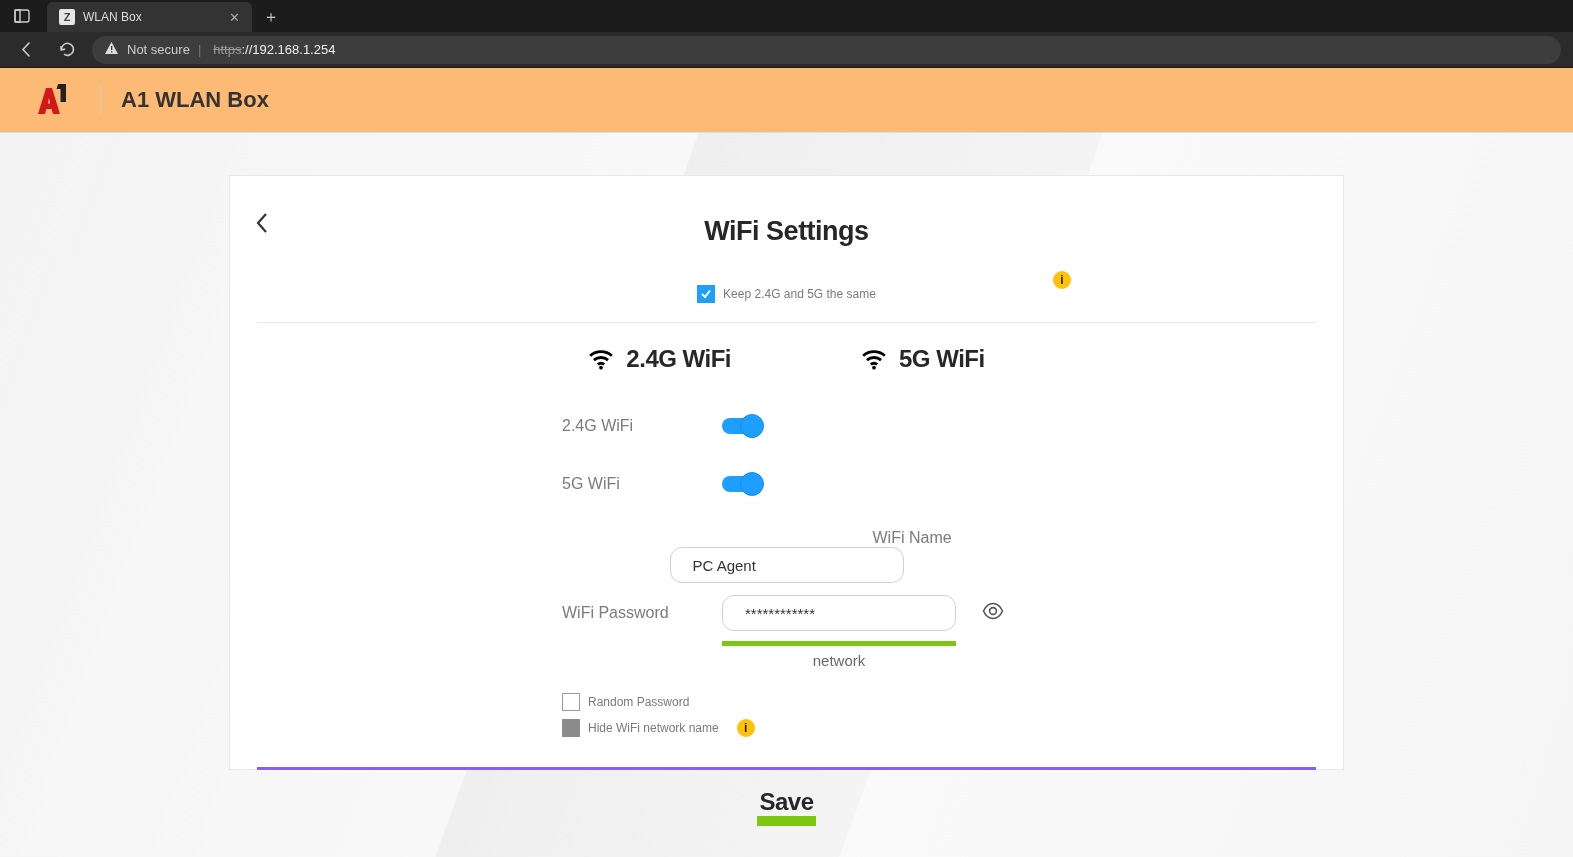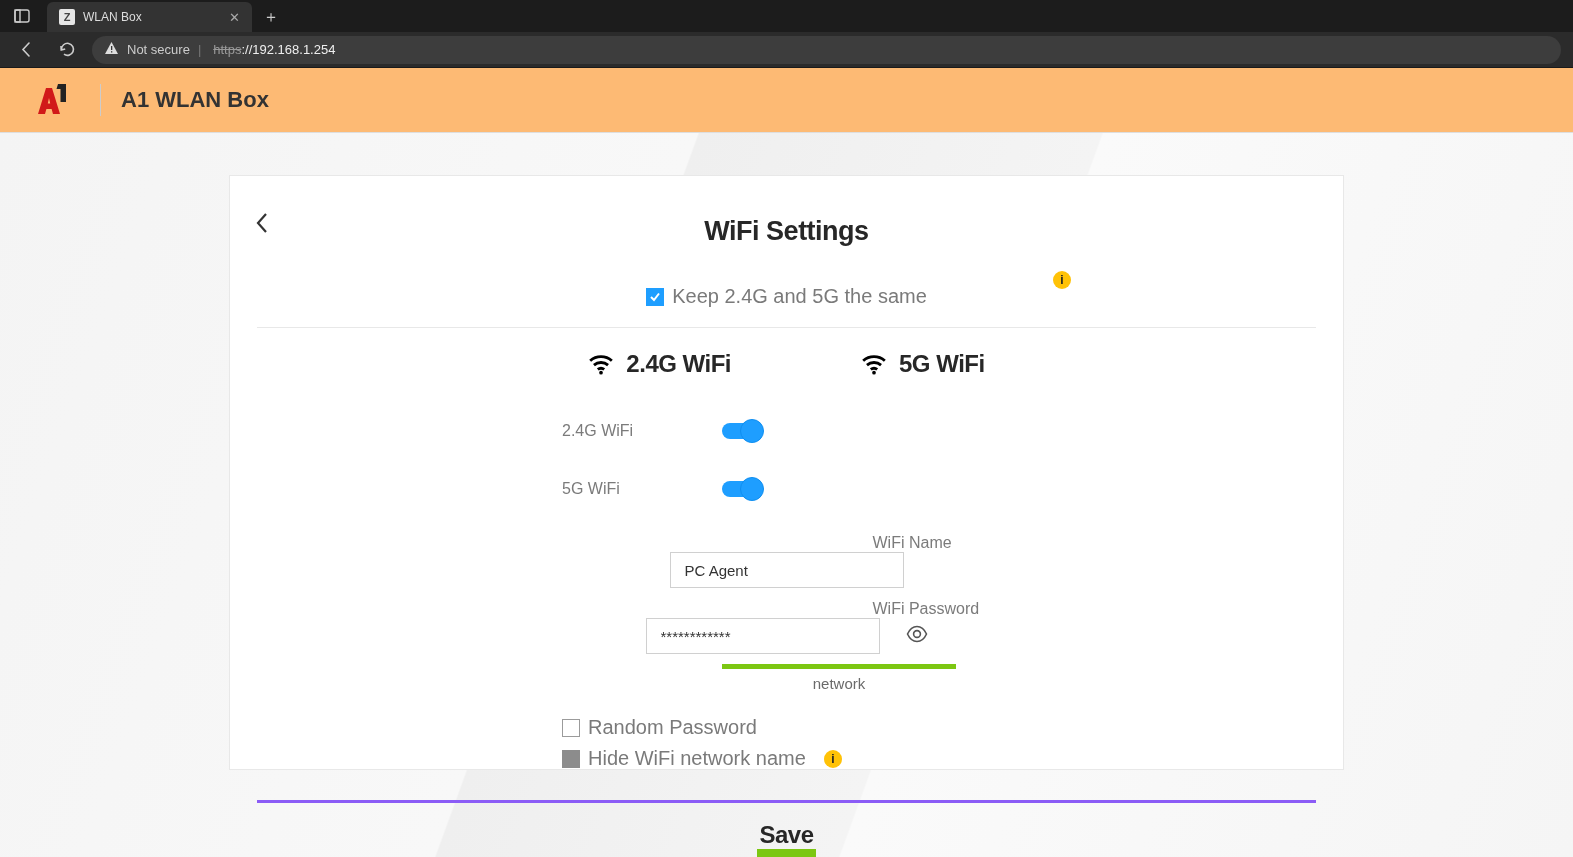--- a/index.html
+++ b/index.html
@@ -31,35 +31,35 @@
   .back-btn { position:absolute; top:30px; left:0; width:64px; height:34px; display:flex; align-items:center; justify-content:center; background:#fff; border:none; }
   .page-title { text-align:center; font-size:27px; font-weight:700; color:#272727; margin-top:40px; letter-spacing:-0.5px;}
 
   .keep-row { display:flex; justify-content:center; align-items:center; gap:8px; margin-top:38px; position:relative; padding:0 30px 19px; border-bottom:1px solid #e8e8e8; margin-left:27px; margin-right:27px;}
   .chk { width:18px; height:18px; border:1px solid #1e9eff; display:inline-flex; align-items:center; justify-content:center; flex-shrink:0; }
   .chk.checked { background:#1e9eff; }
   .chk.checked svg { display:block;}
   .chk svg { display:none;}
   .chk-unchecked { background:#fff; border:1px solid #9b9b9b;}
   .chk-grey { background:#8c8c8c; border:1px solid #8c8c8c; }
-  .chk-label { font-size:20px; color:#7a7a7a; }
+  .chk-label { font-size:12px; color:#7a7a7a; }
   .info-badge { position:absolute; right:245px; top:-14px; width:18px; height:18px; background:#ffc207; border-radius:50%; color:#202020; font-weight:700; font-size:12px; display:flex; align-items:center; justify-content:center;}
 
   .band-row { display:flex; justify-content:center; gap:130px; margin-top:22px; }
   .band { display:flex; align-items:center; gap:12px; font-size:24px; font-weight:800; color:#272727; letter-spacing:-0.5px;}
   .band svg { width:26px; height:22px; }
 
   .form-row { display:flex; align-items:center; margin-top:28px; }
   .form-label { width:492px; text-align:left; padding-left:332px; font-size:16px; color:#7b7b7b; }
   .form-field { flex:1; display:flex; align-items:center; }
 
   .toggle { width:38px; height:16px; background:#1e9eff; border-radius:10px; position:relative; }
   .toggle .knob { position:absolute; right:-4px; top:-4px; width:24px; height:24px; background:#1e9eff; border:1px solid #0f8ef0; border-radius:50%; }
 
-  .text-input { width:234px; height:36px; border:1px solid #d0d0d0; padding:0 14px; font-size:15px; color:#333; outline:none; border-radius:0; font-family:inherit;}
+  .text-input { width:234px; height:36px; border:1px solid #d0d0d0; padding:0 22px; font-size:15px; color:#333; outline:none; border-radius:12px; font-family:inherit;}
   .eye-btn { margin-left:26px; }
   .strength-bar { width:234px; height:5px; background:#7cc712; margin-left:492px; margin-top:10px; }
   .strength-label { width:234px; text-align:center; font-size:15px; color:#6a6a6a; margin-left:492px; margin-top:6px;}
 
   .opt-rows { margin-top:24px; padding-left:332px; padding-bottom:22px; border-bottom:3px solid #8b5cf6; margin-left:27px; margin-right:27px;}
   .opt-rows-inner-pad { margin-left:-27px;}
   .opt-row { display:flex; align-items:center; gap:8px; margin-bottom:8px;}
   .opt-row .info-dot { width:18px; height:18px; background:#ffc207; border-radius:50%; color:#202020; font-weight:700; font-size:12px; display:flex; align-items:center; justify-content:center; margin-left:10px;}
 
   .save-row { display:flex; justify-content:center; margin-top:18px;}
@@ -181,21 +181,21 @@
       </div>
     </div>
 
     <div class="form-row" style="margin-top:36px;flex-direction:column;">
       <div class="form-label">WiFi Name</div>
       <div class="form-field">
         <input class="text-input" type="text" value="PC Agent" style="">
       </div>
     </div>
 
-    <div class="form-row" style="margin-top:12px;flex-direction:column;">
+    <div class="form-row" style="margin-top:12px;">
       <div class="form-label">WiFi Password</div>
       <div class="form-field">
         <input class="text-input" type="text" value="************" style="">
         <span class="eye-btn">
           <svg width="22" height="18" viewBox="0 0 22 18">
               <path d="M1.5 9 C4 3.5 8 1.5 11 1.5 C14 1.5 18 3.5 20.5 9 C18 14.5 14 16.5 11 16.5 C8 16.5 4 14.5 1.5 9 Z" fill="none" stroke="#555" stroke-width="1.6"></path>
               <circle cx="11" cy="9" r="3.4" fill="none" stroke="#555" stroke-width="1.6"></circle>
             </svg>
         </span>
       </div>

